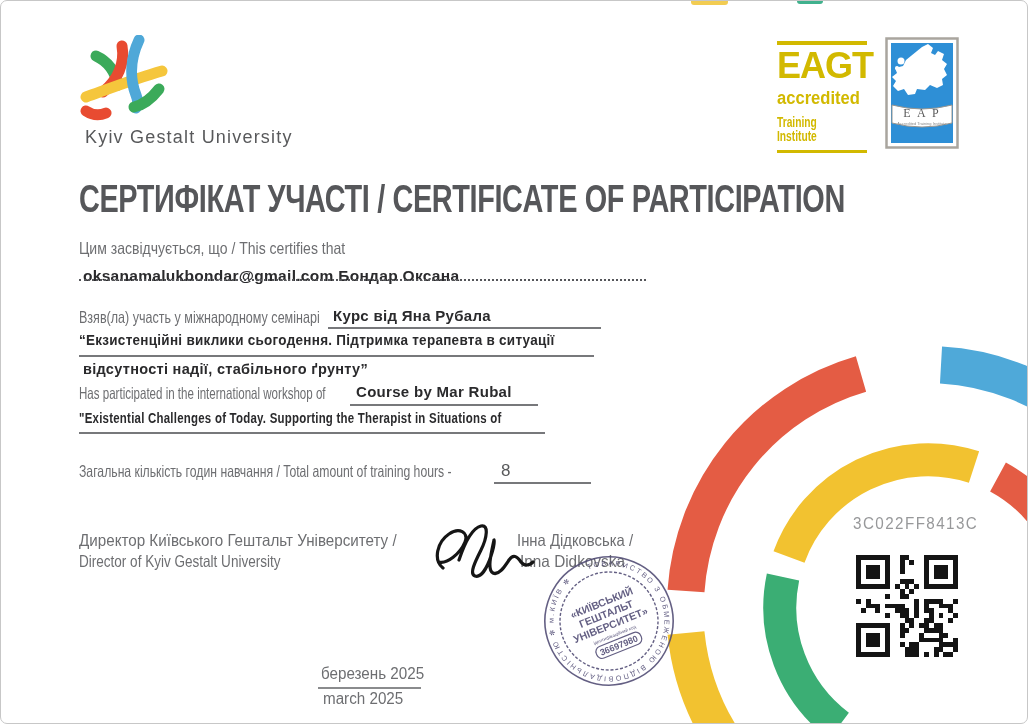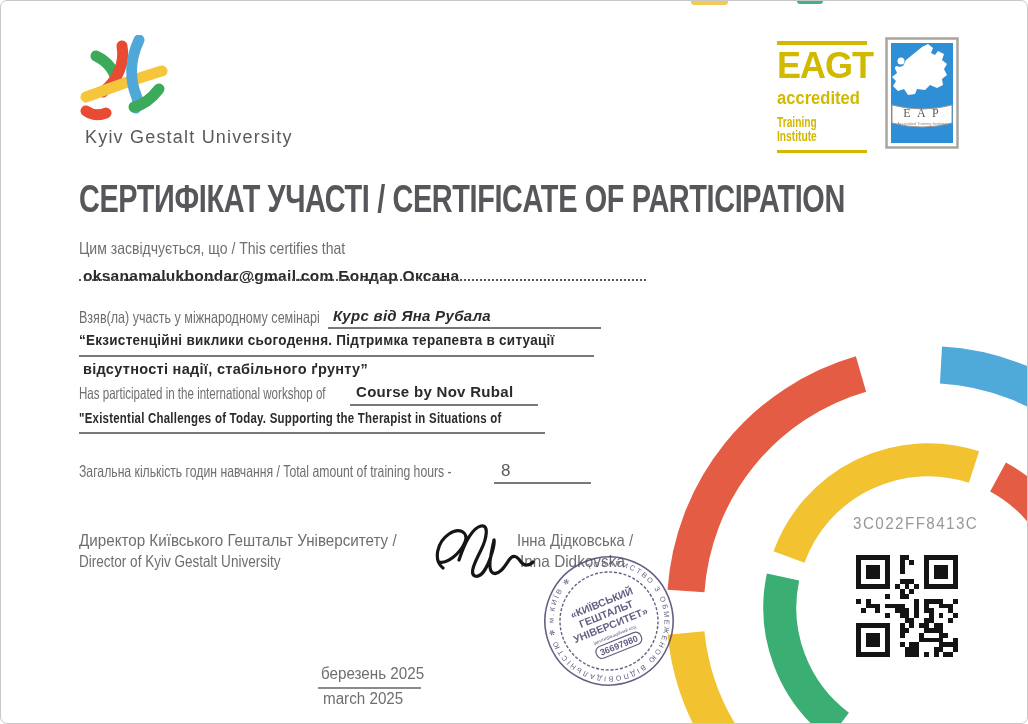--- a/index.html
+++ b/index.html
@@ -71,28 +71,28 @@
     <text x="37" y="88" text-anchor="middle" font-size="4" fill="#8a8a8a">Accredited Training Institute</text>
   </svg>
 
   <div class="abs title" style="left:78px;top:176px;z-index:3;">СЕРТИФІКАТ УЧАСТІ / CERTIFICATE OF PARTICIPATION</div>
 
   <div class="abs lbl" style="left:78px;top:238px;transform:scaleX(.85);z-index:3;">Цим засвідчується, що / This certifies that</div>
   <div class="abs bval" style="left:82px;top:266px;font-size:15.5px;z-index:3;text-align:right;">oksanamalukbondar@gmail.com Бондар Оксана</div>
   <div class="dotted" style="left:78px;top:278px;width:567px;z-index:3;"></div>
 
   <div class="abs lbl" style="left:78px;top:307px;transform:scaleX(.76);z-index:3;">Взяв(ла) участь у міжнародному семінарі</div>
-  <div class="abs bval" style="left:332px;top:306px;font-size:15px;z-index:3;font-style:italic;">Курс від Яна Рубала</div>
+  <div class="abs bval" style="left:332px;top:306px;font-size:15px;z-index:3;">Курс від Яна Рубала</div>
   <div class="rule" style="left:327px;top:326px;width:273px;z-index:3;"></div>
   <div class="abs bval" style="left:78px;top:331px;transform:scaleX(.93);z-index:3;">“Екзистенційні виклики сьогодення. Підтримка терапевта в ситуації</div>
   <div class="rule" style="left:78px;top:354px;width:515px;z-index:3;"></div>
   <div class="abs bval" style="left:82px;top:360px;z-index:3;text-align:right;">відсутності надії, стабільного ґрунту”</div>
 
   <div class="abs lbl" style="left:78px;top:383px;transform:scaleX(.70);z-index:3;">Has participated in the international workshop of</div>
-  <div class="abs bval" style="left:355px;top:382px;font-size:15px;z-index:3;">Course by Nov Rubal</div>
+  <div class="abs bval" style="left:355px;top:382px;font-size:15px;z-index:3;">Course by Mar Rubal</div>
   <div class="rule" style="left:349px;top:403px;width:188px;z-index:3;"></div>
   <div class="abs bval" style="left:78px;top:409px;transform:scaleX(.79);z-index:3;">"Existential Challenges of Today. Supporting the Therapist in Situations of</div>
   <div class="rule" style="left:78px;top:431px;width:466px;z-index:3;"></div>
 
   <div class="abs lbl" style="left:78px;top:461px;transform:scaleX(.74);z-index:3;">Загальна кількість годин навчання / Total amount of training hours -</div>
   <div class="abs" style="left:500px;top:460px;font-size:17px;color:#58595b;z-index:3;">8</div>
   <div class="rule" style="left:493px;top:481px;width:97px;z-index:3;"></div>
 
   <div class="abs lbl" style="left:78px;top:530px;transform:scaleX(.92);z-index:3;">Директор Київського Гештальт Університету /</div>
   <div class="abs lbl" style="left:78px;top:551px;transform:scaleX(.82);z-index:3;">Director of Kyiv Gestalt University</div>

